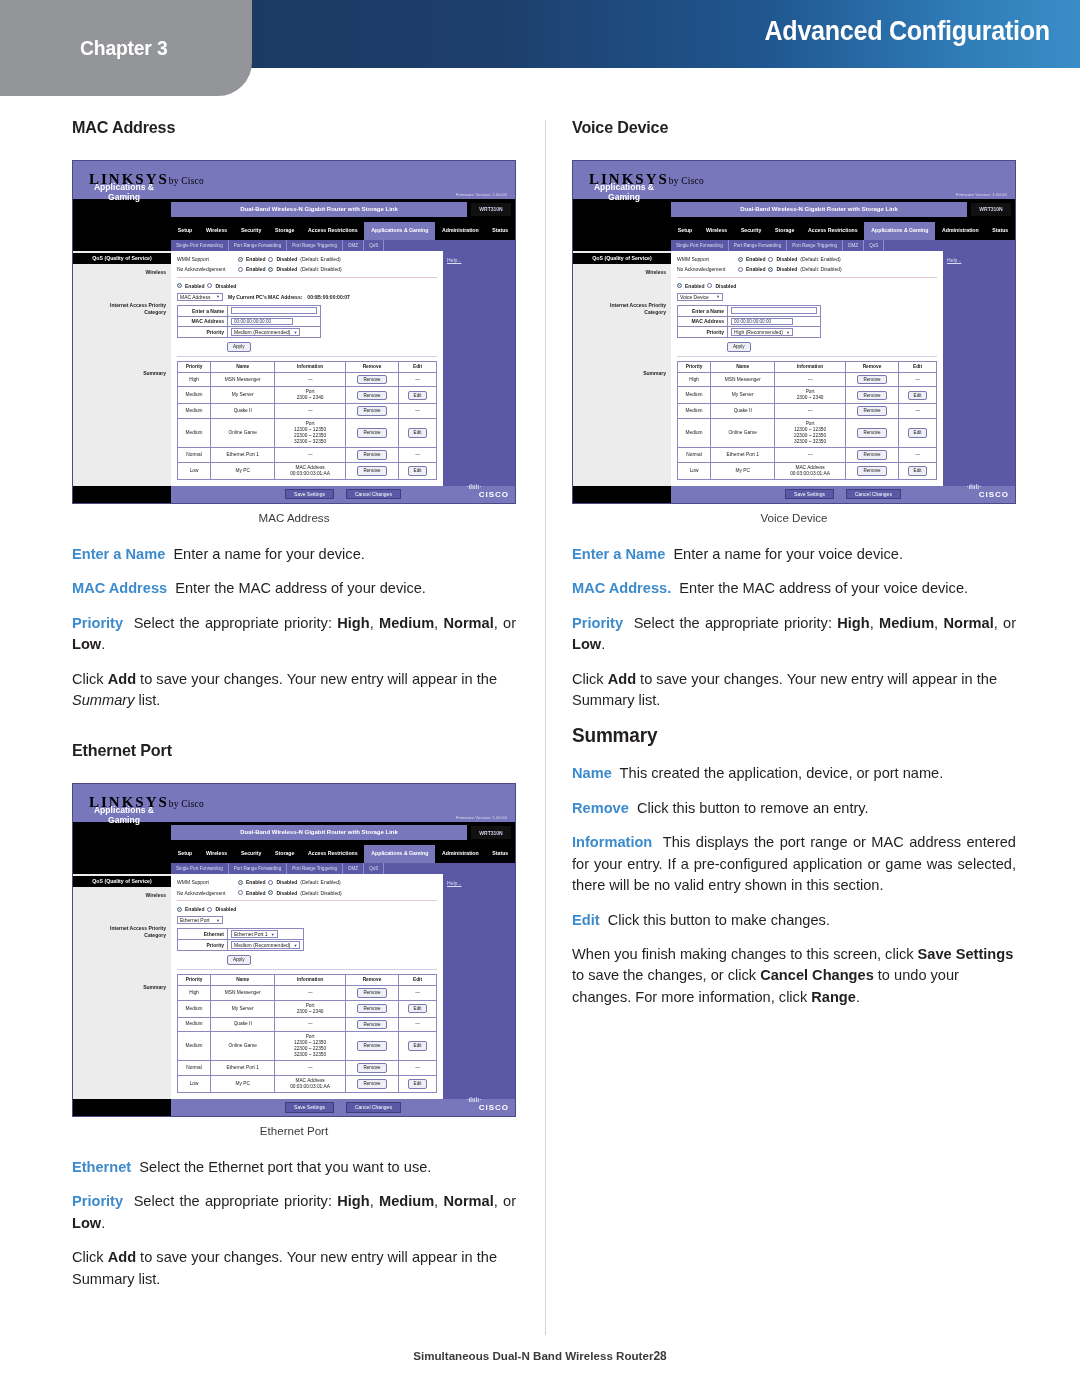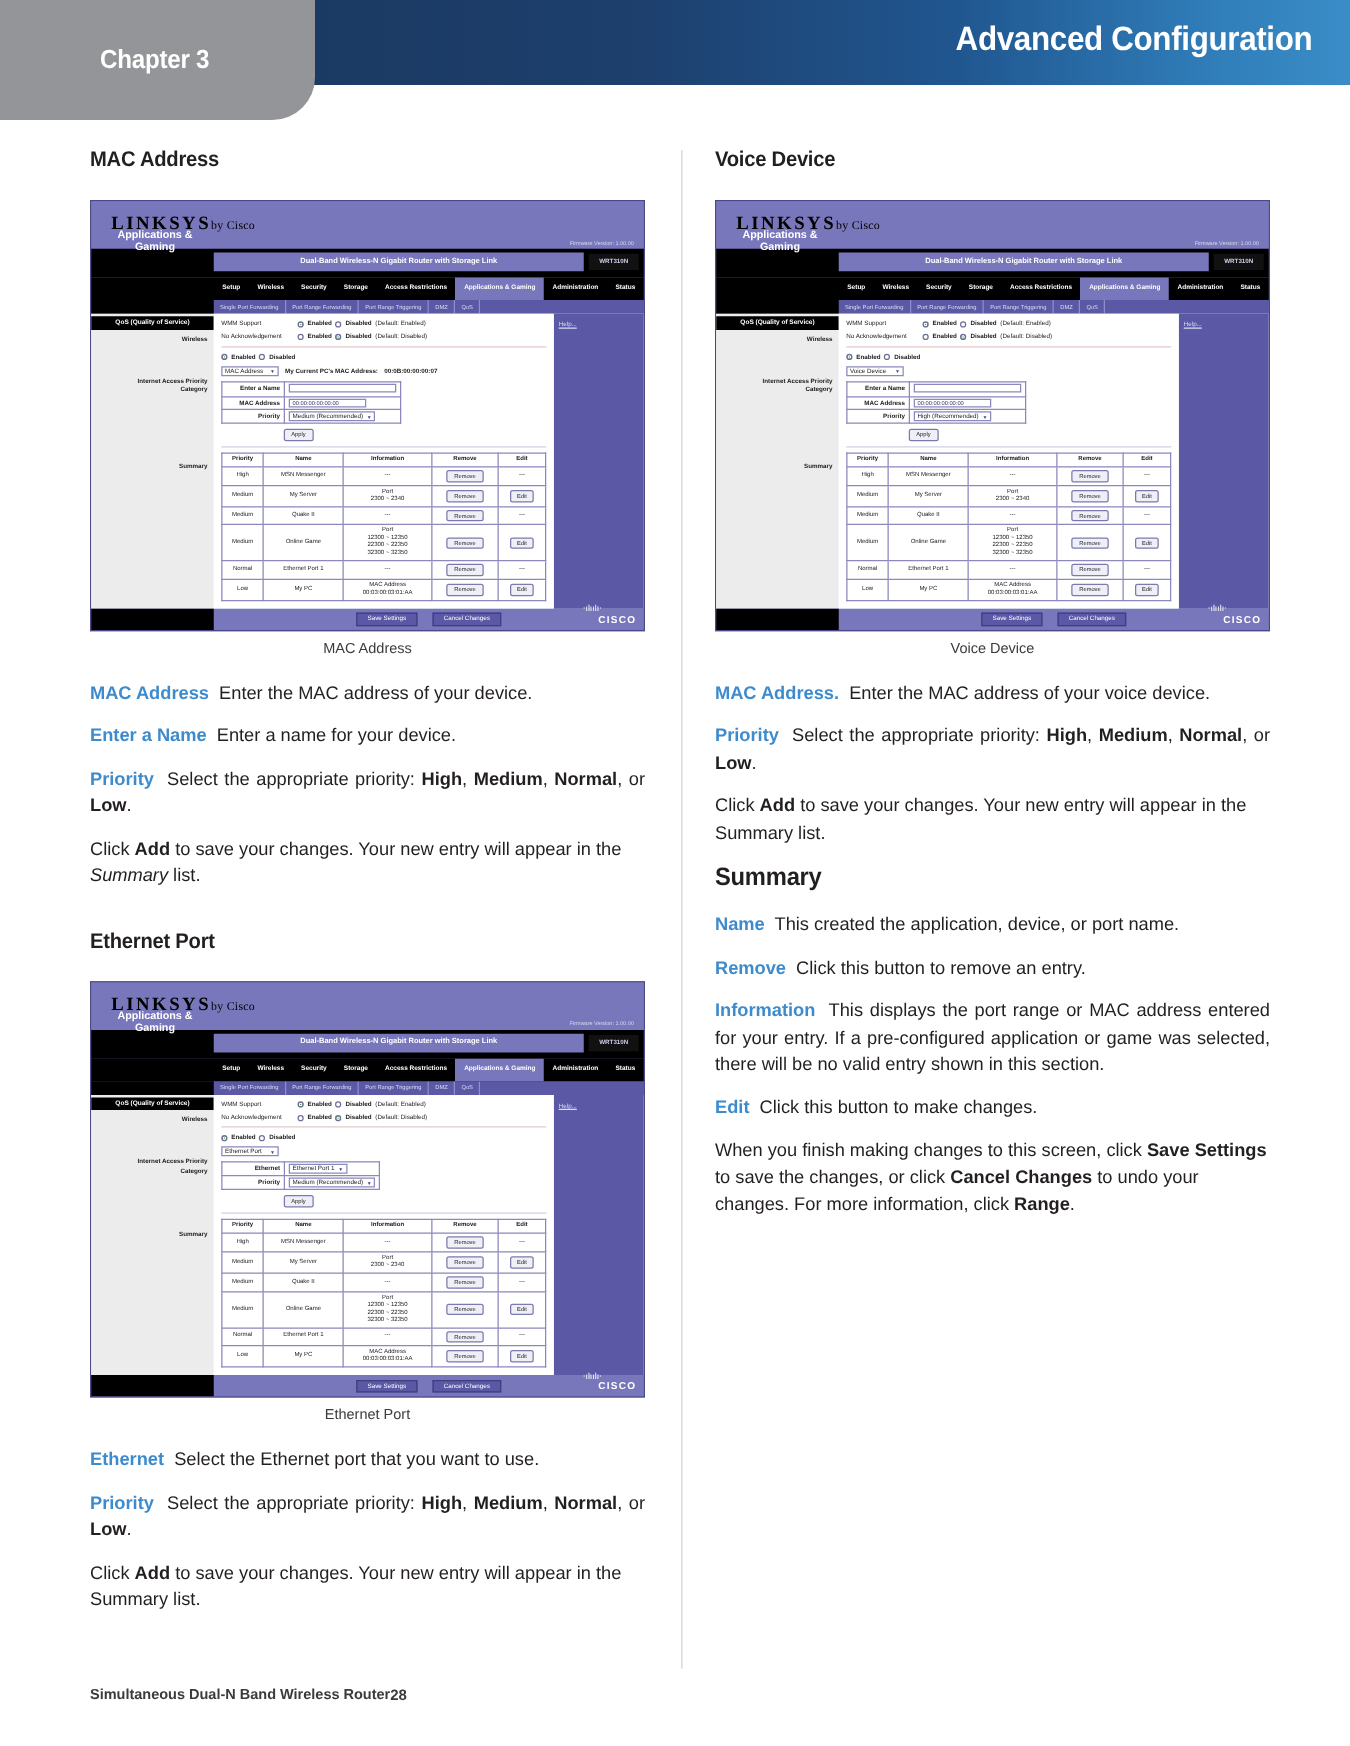--- a/index.html
+++ b/index.html
@@ -169,21 +169,21 @@
     background:#5b59a5; border:1px solid #3f3d7e; color:#fff; font-size:5px;
     padding:1px 8px;
   }
   .cisco-wrap {
     position:absolute; right:6px; bottom:3px; text-align:center; color:#fff;
   }
   .cisco-bars { font-size:7px; letter-spacing:0px; line-height:0.8; }
   .cisco-word { font-size:8px; letter-spacing:1px; font-weight:bold;margin-left:40px; }
 
   
-  .page-footer { position:absolute; left:72px; top:1349px; width:936px; display:flex; justify-content:flex-start; }
+  .page-footer { position:absolute; left:72px; top:1349px; width:936px; display:flex; justify-content:center; }
   .footer-text {
     font-size:11.6px; font-weight:bold; color:#3b3b3b;
     font-family:"Liberation Sans Narrow","Liberation Sans", sans-serif;
   }
   .footer-page { font-size:12px; font-weight:bold; color:#3b3b3b; }
 </style>
 </head>
 <body>
 
 <div class="page-header">
@@ -368,27 +368,27 @@
       </div>
       <div class="cisco-wrap">
         <div class="cisco-bars">⋅ılıılı⋅</div>
         <div class="cisco-word">CISCO</div>
       </div>
     </div>
   </div>
   <div class="fig-caption">MAC Address</div>
 
   <p class="body">
+    <span class="term">Enter a Name</span>&nbsp;
+    <span>Enter a name for your device.</span>
+  </p>
+
+  <p class="body">
     <span class="term">MAC Address</span>&nbsp;
     <span>Enter the MAC address of your device.</span>
-  </p>
-
-  <p class="body">
-    <span class="term">Enter a Name</span>&nbsp;
-    <span>Enter a name for your device.</span>
   </p>
 
   <p class="body just">
     <span class="term">Priority</span>&nbsp;
     <span>Select the appropriate priority:</span>
     <span class="bold">High</span>,
     <span class="bold">Medium</span>,
     <span class="bold">Normal</span><span>, or </span><span class="bold">Low</span>.
   </p>
 
@@ -760,20 +760,24 @@
         <span class="fbtn">Cancel Changes</span>
       </div>
       <div class="cisco-wrap">
         <div class="cisco-bars">⋅ılıılı⋅</div>
         <div class="cisco-word">CISCO</div>
       </div>
     </div>
   </div>
   <div class="fig-caption">Voice Device</div>
 
+  <p class="body">
+    <span class="term">Enter a Name</span>&nbsp;
+    <span>Enter a name for your voice device.</span>
+  </p>
 
   <p class="body just">
     <span class="term">MAC Address.</span>&nbsp;
     <span>Enter the MAC address of your voice device.</span>
   </p>
 
   <p class="body just">
     <span class="term">Priority</span>&nbsp;
     <span>Select the appropriate priority:</span>
     <span class="bold">High</span>,

